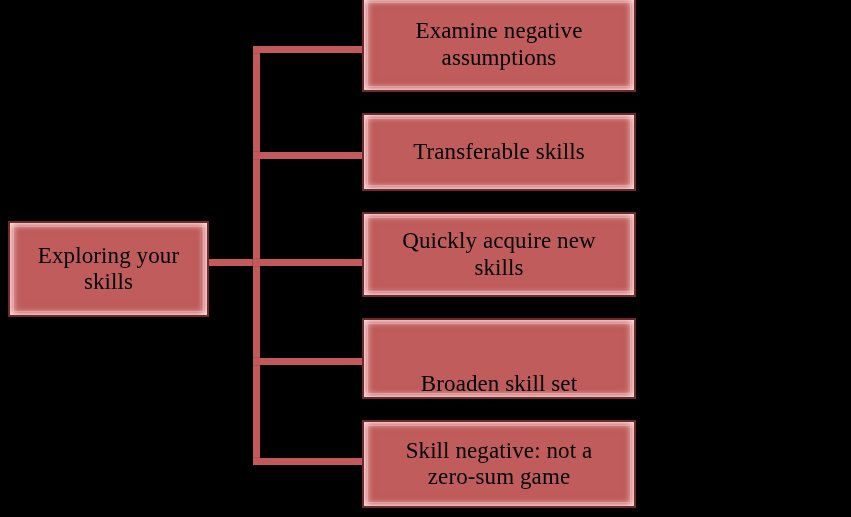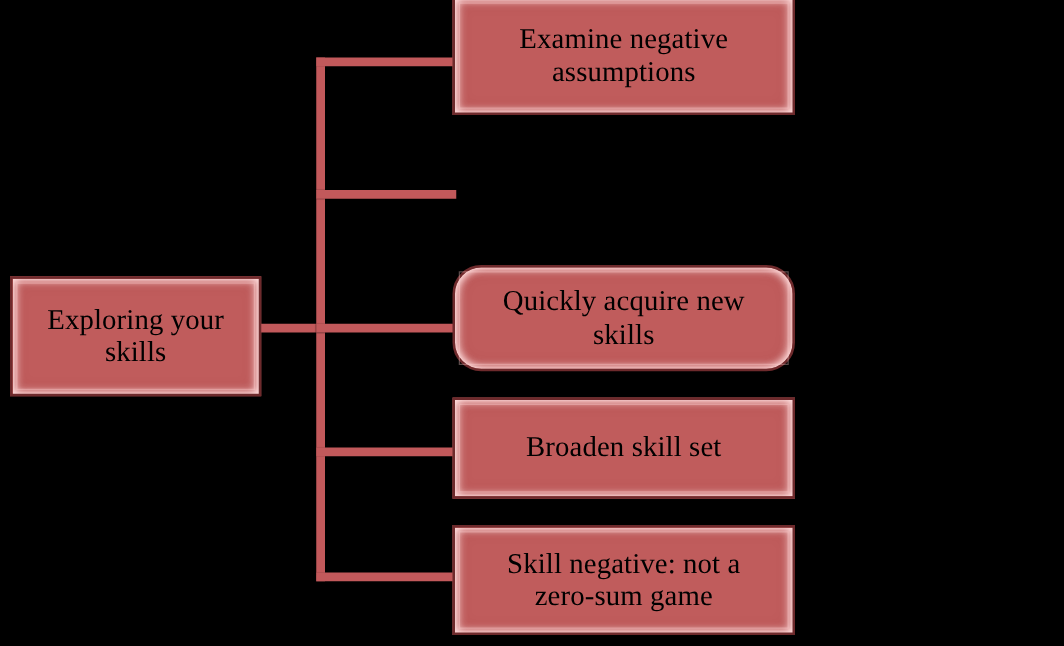--- a/index.html
+++ b/index.html
@@ -103,26 +103,29 @@
   </div>
 
   <div class="node" style="left:8px; top:221px; width:201px; height:96px;">
     <span class="node-label">Exploring your skills</span>
   </div>
 
   <div class="node" style="left:362px; top:-3px; width:274px; height:95px;">
     <span class="node-label">Examine negative assumptions</span>
   </div>
 
+  <div class="node" style="left:362px; top:113px; width:274px; height:78px;">
+    <span class="node-label">Transferable skills</span>
+  </div>
 
-  <div class="node" style="left:362px; top:212px; width:274px; height:85px;border-radius:23px;">
+  <div class="node" style="left:362px; top:212px; width:274px; height:85px;">
     <span class="node-label">Quickly acquire new skills</span>
   </div>
 
-  <div class="node" style="left:362px; top:318px; width:274px; height:81px;">
+  <div class="node" style="left:362px; top:318px; width:274px; height:81px;align-items:flex-end;">
     <span class="node-label">Broaden skill set</span>
   </div>
 
   <div class="node" style="left:362px; top:420px; width:274px; height:88px;">
     <span class="node-label">Skill negative: not a zero-sum game</span>
   </div>
 
 </div>
 
 </body></html>

